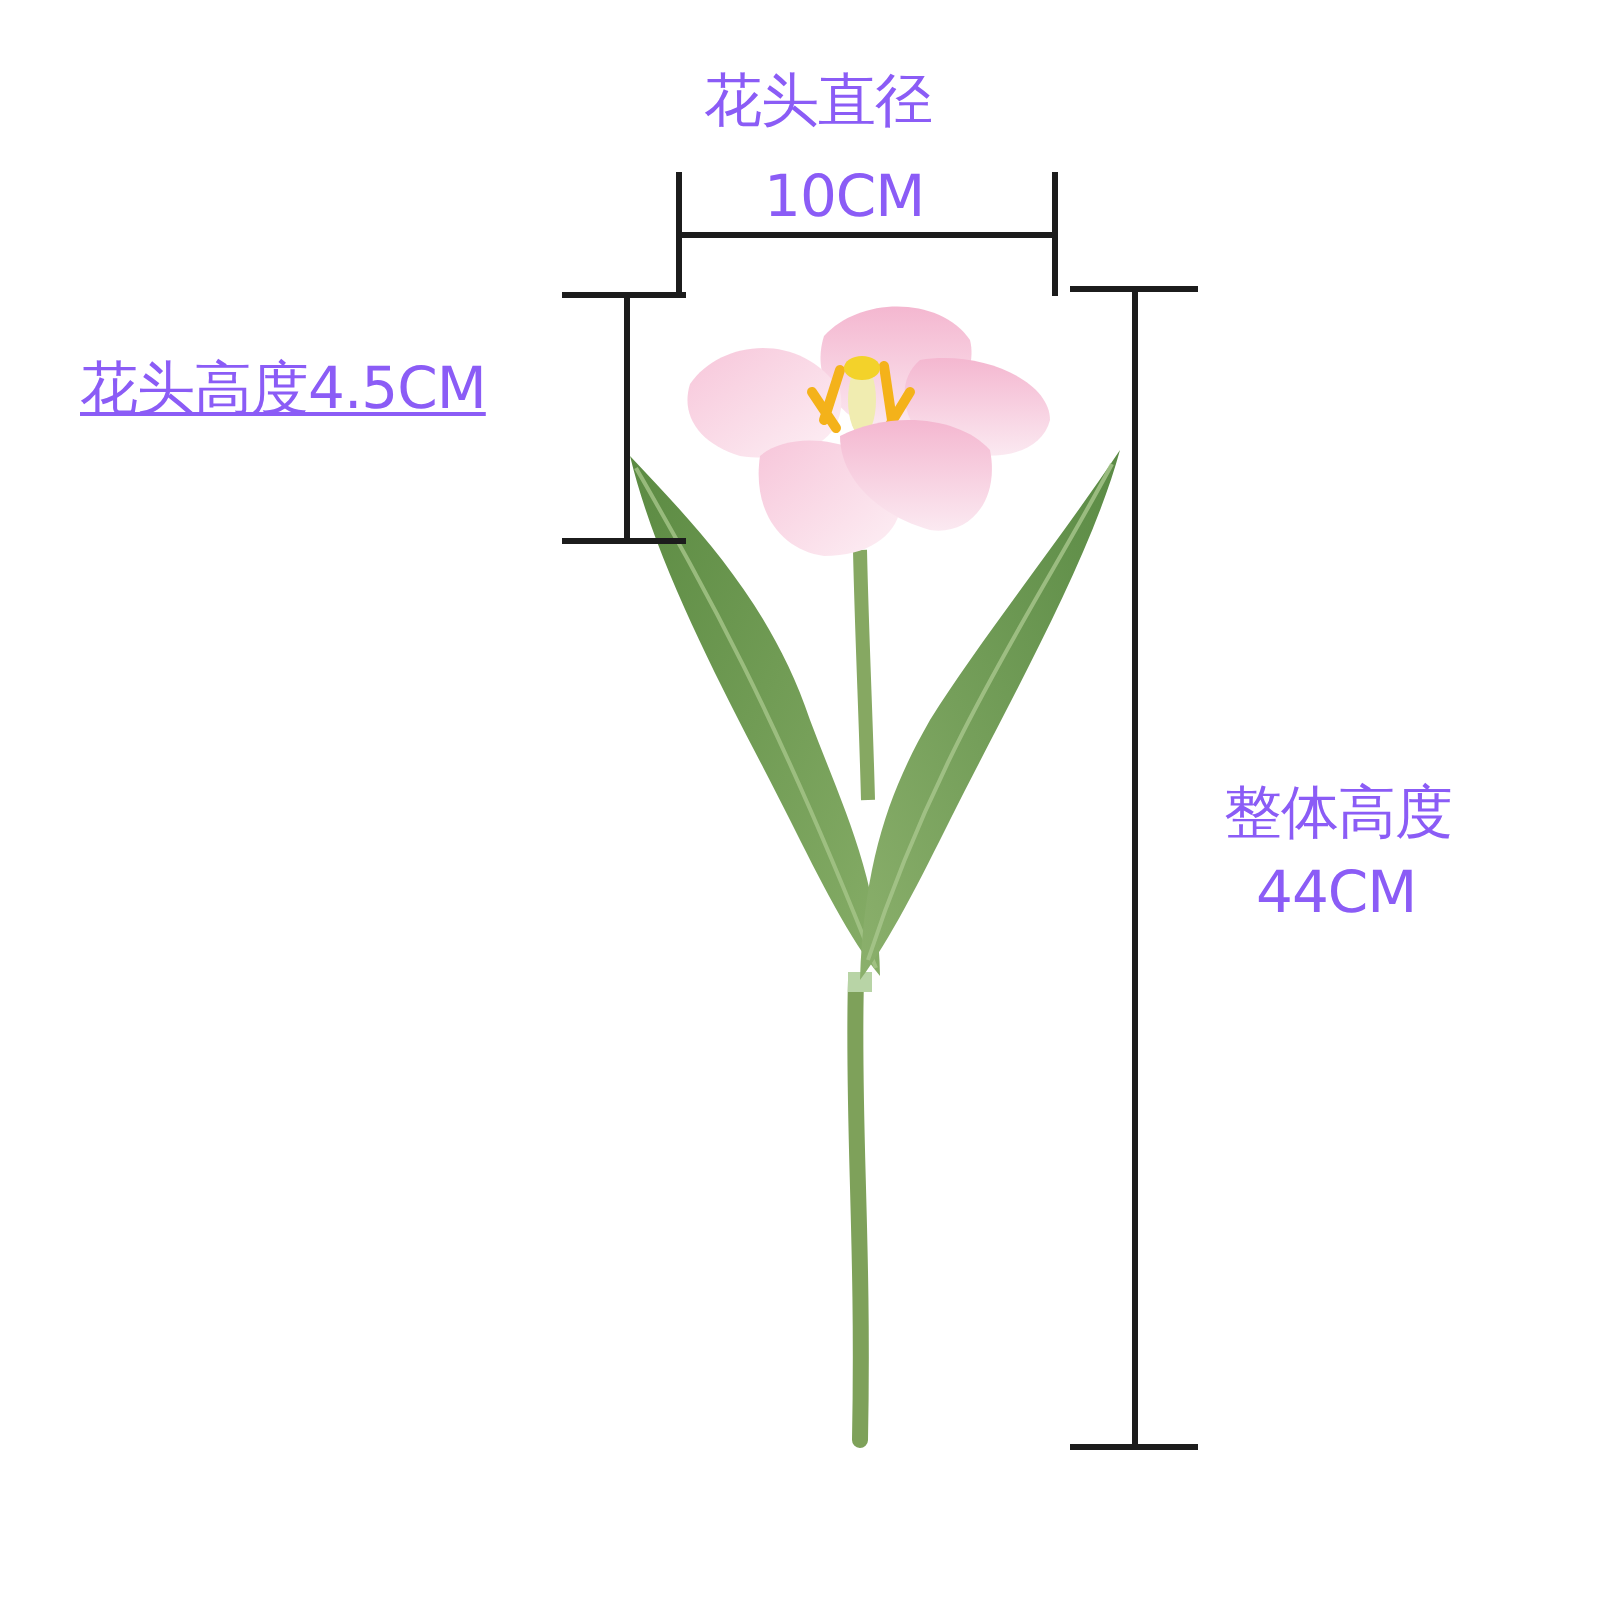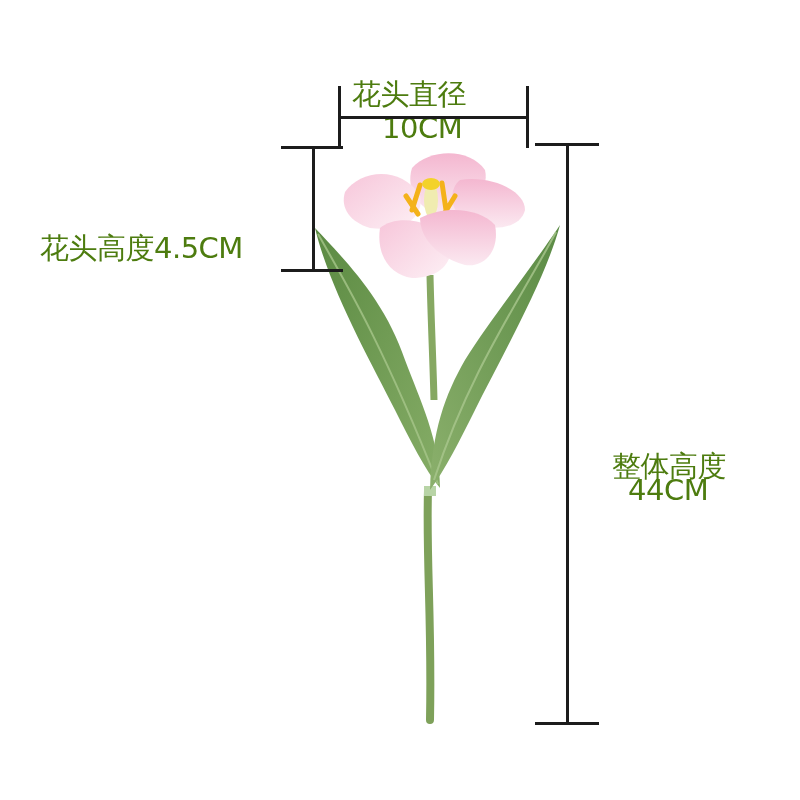--- a/index.html
+++ b/index.html
@@ -1,19 +1,19 @@
 <!DOCTYPE html>
 <html><head>
   <meta charset="utf-8">
   <style>
     html, body { margin:0; padding:0; background:#ffffff; }
     body { width:800px; height:800px; position:relative; overflow:hidden;
            font-family:"DejaVu Sans", "Liberation Sans", sans-serif; color:#1a1a1a; }
     .label { position:absolute; font-size:29px; line-height:1.12; letter-spacing:-0.5px;
-             white-space:nowrap; color:#4d7c0f;margin-top:44px; }
+             white-space:nowrap; color:#8b5cf6; }
     .dimline { position:absolute; background:#1c1c1c; }
     svg.plant { position:absolute; left:0; top:0; }
   </style>
 </head>
 <body>
 
 <svg class="plant" width="800" height="800" viewBox="0 0 800 800">
   <defs>
     <linearGradient id="petalG" x1="0" y1="0" x2="0" y2="1">
       <stop offset="0" stop-color="#f4b7d0"></stop>
@@ -52,27 +52,27 @@
     <path d="M412 210 L 420 185 M446 210 L 442 183 M406 196 L 418 214 M455 196 L 444 214" stroke="#f4b21a" stroke-width="5" stroke-linecap="round"></path>
     <ellipse cx="431" cy="200" rx="7" ry="18" fill="#f0ecb0"></ellipse>
     <ellipse cx="431" cy="184" rx="9" ry="6" fill="#f3d22a"></ellipse>
 
     <path d="M380 228 C 395 215, 430 218, 450 240 C 455 262, 440 278, 412 278 C 390 275, 376 255, 380 228 Z" fill="url(#petalG2)"></path>
     <path d="M420 218 C 445 205, 480 208, 495 225 C 500 250, 485 268, 465 265 C 440 258, 420 240, 420 218 Z" fill="url(#petalG)"></path>
   </g>
 </svg>
 
 <div class="label" style="left:352px; top:34px;">花头直径</div>
-<div class="label" style="left:382px; top:68px;">10CM</div>
+<div class="label" style="left:382px; top:82px;">10CM</div>
 <div class="dimline" style="left:339px; top:116px; width:190px; height:3px;"></div>
 <div class="dimline" style="left:338px; top:86px; width:3px; height:62px;"></div>
 <div class="dimline" style="left:526px; top:86px; width:3px; height:62px;"></div>
 
-<div class="label" style="left:40px; top:188px;">花头高度4.5CM</div>
+<div class="label" style="left:40px; top:178px;text-decoration:underline;">花头高度4.5CM</div>
 <div class="dimline" style="left:312px; top:147px; width:3px; height:124px;"></div>
 <div class="dimline" style="left:281px; top:146px; width:62px; height:3px;"></div>
 <div class="dimline" style="left:281px; top:269px; width:62px; height:3px;"></div>
 
-<div class="label" style="left:612px; top:406px;">整体高度</div>
+<div class="label" style="left:612px; top:390px;">整体高度</div>
 <div class="label" style="left:628px; top:430px;">44CM</div>
 <div class="dimline" style="left:566px; top:144px; width:3px; height:580px;"></div>
 <div class="dimline" style="left:535px; top:143px; width:64px; height:3px;"></div>
 <div class="dimline" style="left:535px; top:722px; width:64px; height:3px;"></div>
 
 </body></html>

